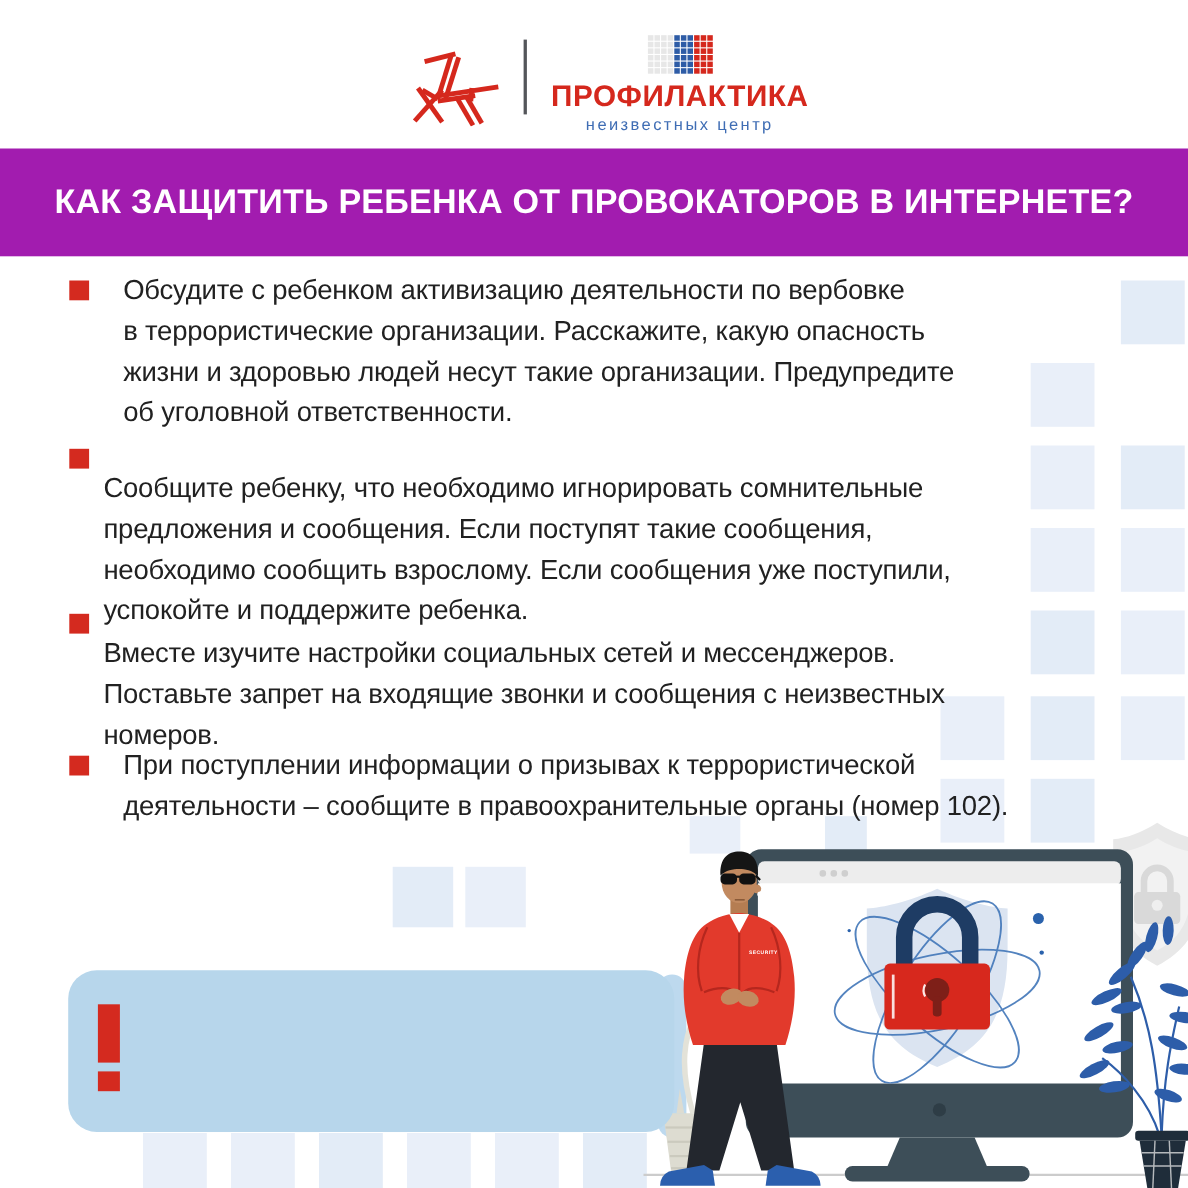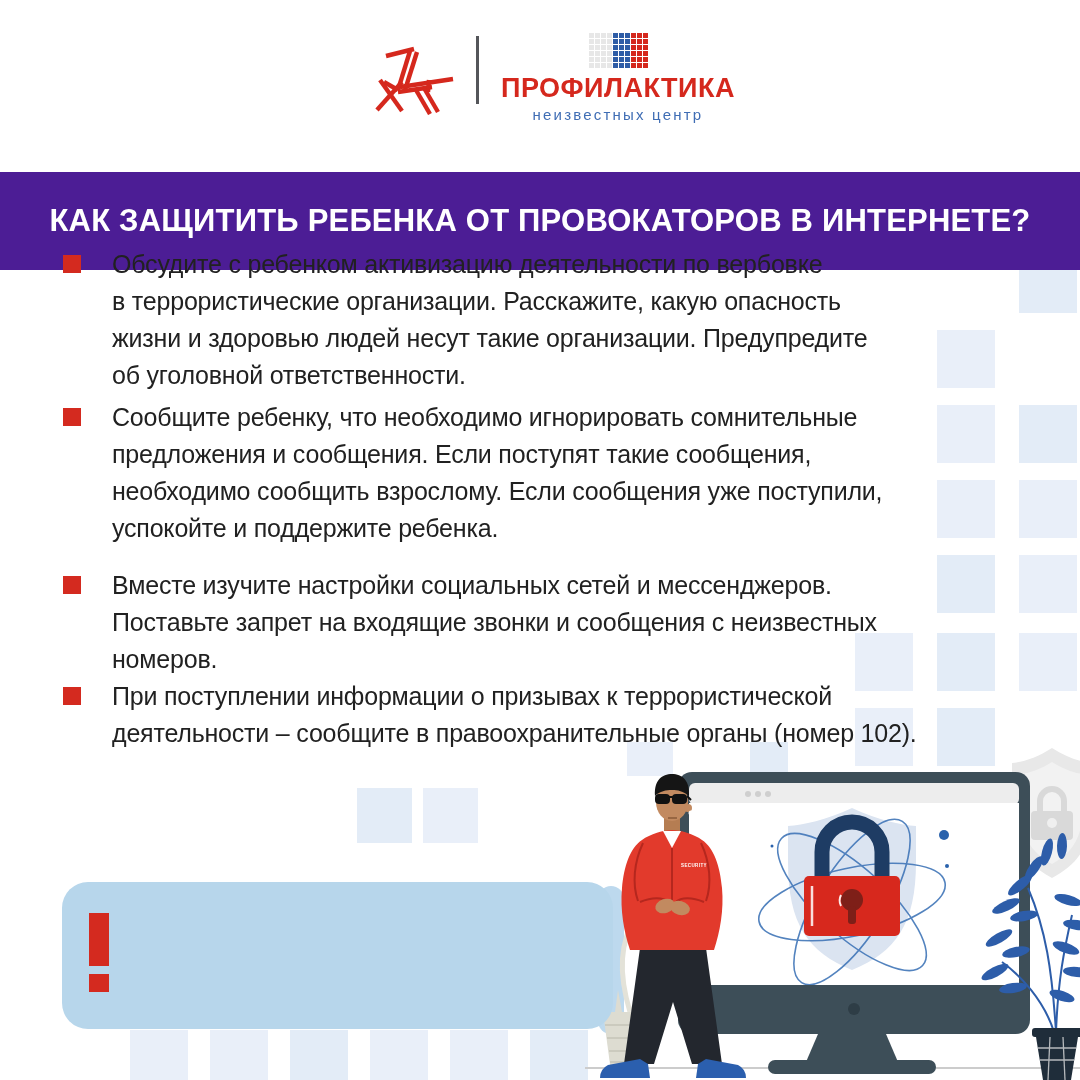--- a/index.html
+++ b/index.html
@@ -17,34 +17,34 @@
   #header{position:absolute;left:0;top:0;width:1032px;height:135px;background:#ffffff;z-index:2;}
   #chair-logo{position:absolute;left:356px;top:30px;width:100px;height:85px;}
   #divider{position:absolute;left:476px;top:36px;width:3px;height:68px;background:#54565a;}
   #brand{position:absolute;left:500px;top:24px;width:236px;text-align:center;}
   #grid-icon{display:inline-grid;grid-template-columns:repeat(10,5px);grid-auto-rows:5px;gap:1px;}
   .gcell{width:5px;height:5px;}
   #brand-name{margin-top:5px;font-size:27px;font-weight:bold;color:#d5281d;letter-spacing:.5px;white-space:nowrap;}
   #brand-sub{margin-top:2px;font-size:15px;color:#3f6db4;letter-spacing:2.2px;white-space:nowrap;}
   
   #banner{
-    position:absolute;left:0;top:135px;width:1080px;height:98px;background:#4c1d95;
-    display:flex;align-items:center;justify-content:center;z-index:2;margin-top:37px;
+    position:absolute;left:0;top:135px;width:1080px;height:98px;background:#a21caf;
+    display:flex;align-items:center;justify-content:center;z-index:2;
   }
   #banner-title{
     color:#ffffff;font-weight:bold;font-size:31px;letter-spacing:.2px;white-space:nowrap;
   }
   
   .bullet{position:absolute;left:63px;display:flex;align-items:flex-start;z-index:2;}
   .bullet-sq{width:18px;height:18px;background:#d42a1f;margin-top:9px;flex:none;}
   .bullet-text{
     margin-left:31px;font-size:25px;line-height:37px;color:#212121;
     letter-spacing:-0.2px;white-space:pre-line;width:960px;
   }
-  #bullet-0{top:246px;} #bullet-1{top:399px;} #bullet-2{top:567px;} #bullet-3{top:678px;}
+  #bullet-0{top:246px;} #bullet-1{top:399px;flex-direction:column;} #bullet-2{top:549px;flex-direction:column;} #bullet-3{top:678px;}
   
   #note{
     position:absolute;left:62px;top:882px;width:551px;height:147px;background:#b7d6eb;
     border-radius:26px;z-index:2;
   }
   #note-exc-bar{position:absolute;left:27px;top:31px;width:20px;height:53px;background:#d42a1f;}
   #note-exc-dot{position:absolute;left:27px;top:92px;width:20px;height:18px;background:#d42a1f;}
   #note-text{
     position:absolute;left:65px;top:32px;width:470px;
     font-size:21px;line-height:29px;font-weight:bold;color:#1e5ba4;white-space:pre-line;

